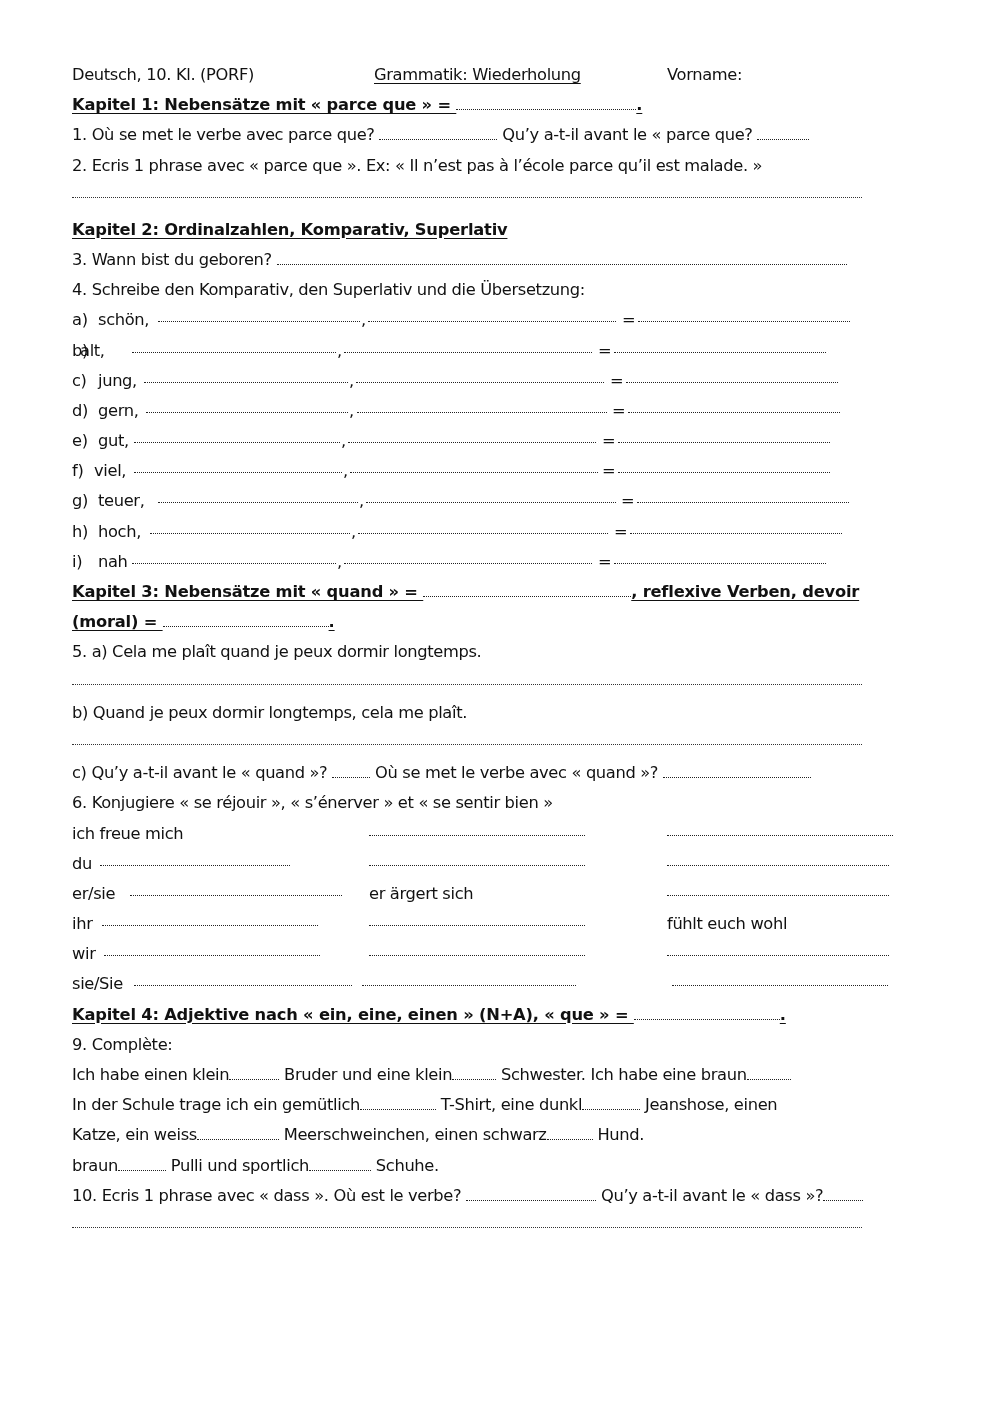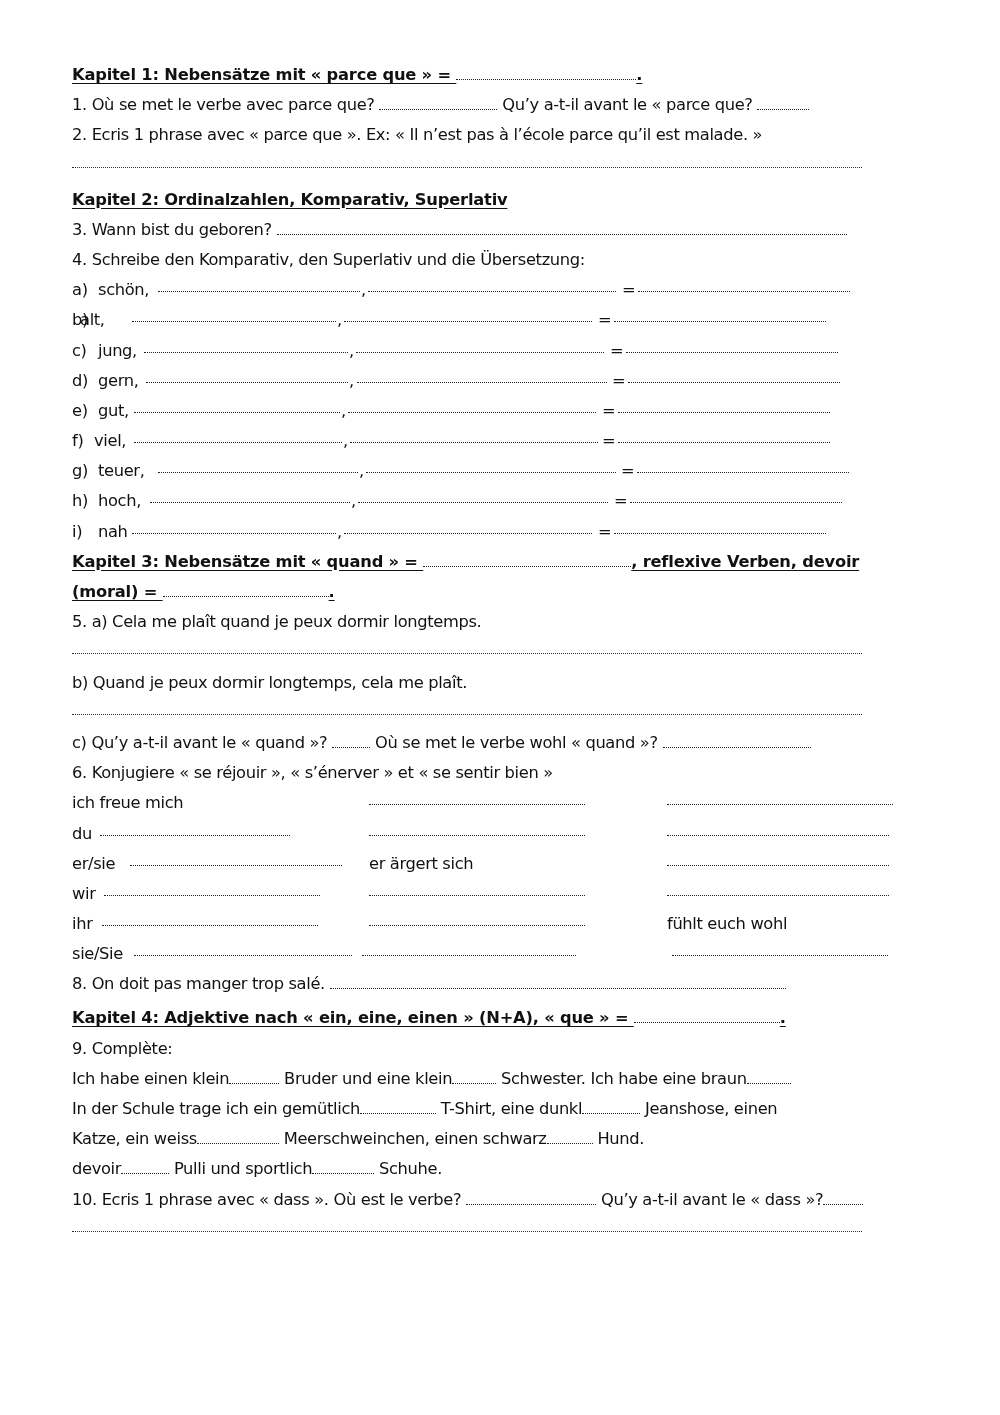--- a/index.html
+++ b/index.html
@@ -17,20 +17,25 @@
   .h { font-weight: bold; text-decoration: underline; text-underline-offset: 3px; letter-spacing: -0.2px;}
   .blank { display:inline-block; border-bottom: 1.5px dotted #222; height: 14px; vertical-align: baseline; }
   .abs { position: absolute; top: 0; }
   .full-dots { position:absolute; left:0; top:14px; width: 790px; border-bottom: 1.5px dotted #333; }
 </style>
 </head>
 <body>
 
 <div class="page">
 
+  <div class="line">
+    <span class="abs" style="left:0">Deutsch, 10. Kl. (PORF)</span>
+    <span class="abs u" style="left:302px">Grammatik: Wiederholung</span>
+    <span class="abs" style="left:595px">Vorname:</span>
+  </div>
 
   <div class="line">
     <span class="h">Kapitel 1: Nebensätze mit « parce que » = </span><span class="blank" style="width:180px; border-bottom-style:dotted;"></span><span class="h">.</span>
   </div>
   <div class="line">
     <span>1. Où se met le verbe avec parce que?</span>
     <span class="blank" style="width:118px"></span>
     <span>Qu’y a-t-il avant le « parce que?</span>
     <span class="blank" style="width:52px"></span>
   </div>
@@ -148,21 +153,21 @@
   </div>
   <div class="line">
     <span>b) Quand je peux dormir longtemps, cela me plaît.</span>
   </div>
   <div class="line">
     <span class="full-dots"></span>
   </div>
   <div class="line">
     <span>c) Qu’y a-t-il avant le « quand »?</span>
     <span class="blank" style="width:38px"></span>
-    <span>Où se met le verbe wohl « quand »?</span>
+    <span>Où se met le verbe avec « quand »?</span>
     <span class="blank" style="width:148px"></span>
   </div>
   <div class="line">
     <span>6. Konjugiere « se réjouir », « s’énerver » et « se sentir bien »</span>
   </div>
 
   <div class="line">
     <span class="abs" style="left:0">ich freue mich</span>
     <span class="abs blank" style="left:297px; width:216px"></span>
     <span class="abs blank" style="left:595px; width:226px"></span>
@@ -173,60 +178,56 @@
     <span class="abs blank" style="left:297px; width:216px"></span>
     <span class="abs blank" style="left:595px; width:222px"></span>
   </div>
   <div class="line">
     <span class="abs" style="left:0">er/sie</span>
     <span class="abs blank" style="left:58px; width:212px"></span>
     <span class="abs" style="left:297px">er ärgert sich</span>
     <span class="abs blank" style="left:595px; width:222px"></span>
   </div>
   <div class="line">
+    <span class="abs" style="left:0">ihr</span>
+    <span class="abs blank" style="left:30px; width:216px"></span>
+    <span class="abs blank" style="left:297px; width:216px"></span>
+    <span class="abs" style="left:595px">fühlt euch wohl</span>
+  </div>
+  <div class="line">
     <span class="abs" style="left:0">wir</span>
     <span class="abs blank" style="left:32px; width:216px"></span>
     <span class="abs blank" style="left:297px; width:216px"></span>
     <span class="abs blank" style="left:595px; width:222px"></span>
-  </div>
-  <div class="line">
-    <span class="abs" style="left:0">ihr</span>
-    <span class="abs blank" style="left:30px; width:216px"></span>
-    <span class="abs blank" style="left:297px; width:216px"></span>
-    <span class="abs" style="left:595px">fühlt euch wohl</span>
   </div>
   <div class="line">
     <span class="abs" style="left:0">sie/Sie</span>
     <span class="abs blank" style="left:62px; width:218px"></span>
     <span class="abs blank" style="left:290px; width:214px"></span>
     <span class="abs blank" style="left:600px; width:216px"></span>
   </div>
 
-  <div class="line tall">
-    <span>8. On doit pas manger trop salé.</span>
-    <span class="blank" style="width:456px"></span>
-  </div>
 
   <div class="line">
     <span class="h">Kapitel 4: Adjektive nach « ein, eine, einen » (N+A), « que » = </span><span class="blank" style="width:146px"></span><span class="h">.</span>
   </div>
   <div class="line">
     <span>9. Complète:</span>
   </div>
   <div class="line">
     <span>Ich habe einen klein</span><span class="blank" style="width:50px"></span><span> Bruder und eine klein</span><span class="blank" style="width:44px"></span><span> Schwester. Ich habe eine braun</span><span class="blank" style="width:44px"></span>
   </div>
   <div class="line">
     <span>In der Schule trage ich ein gemütlich</span><span class="blank" style="width:76px"></span><span> T-Shirt, eine dunkl</span><span class="blank" style="width:58px"></span><span> Jeanshose, einen</span>
   </div>
   <div class="line">
     <span>Katze, ein weiss</span><span class="blank" style="width:82px"></span><span> Meerschweinchen, einen schwarz</span><span class="blank" style="width:46px"></span><span> Hund.</span>
   </div>
   <div class="line">
-    <span>devoir</span><span class="blank" style="width:48px"></span><span> Pulli und sportlich</span><span class="blank" style="width:62px"></span><span> Schuhe.</span>
+    <span>braun</span><span class="blank" style="width:48px"></span><span> Pulli und sportlich</span><span class="blank" style="width:62px"></span><span> Schuhe.</span>
   </div>
   <div class="line">
     <span>10. Ecris 1 phrase avec « dass ». Où est le verbe?</span>
     <span class="blank" style="width:130px"></span>
     <span>Qu’y a-t-il avant le « dass »?</span><span class="blank" style="width:40px"></span>
   </div>
   <div class="line">
     <span class="full-dots"></span>
   </div>
 

